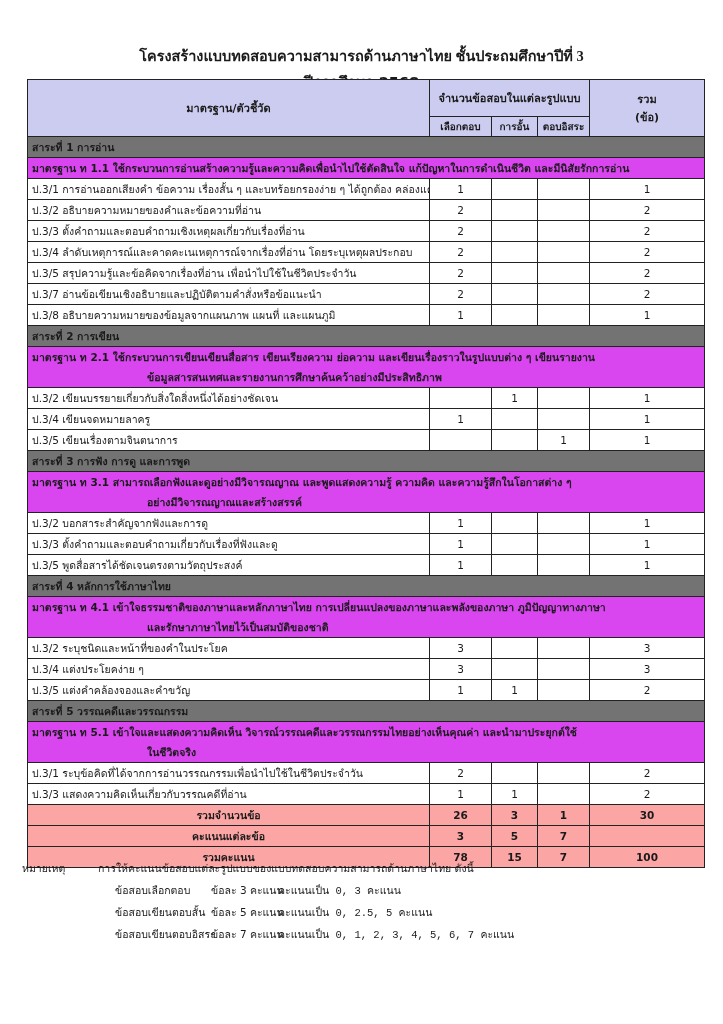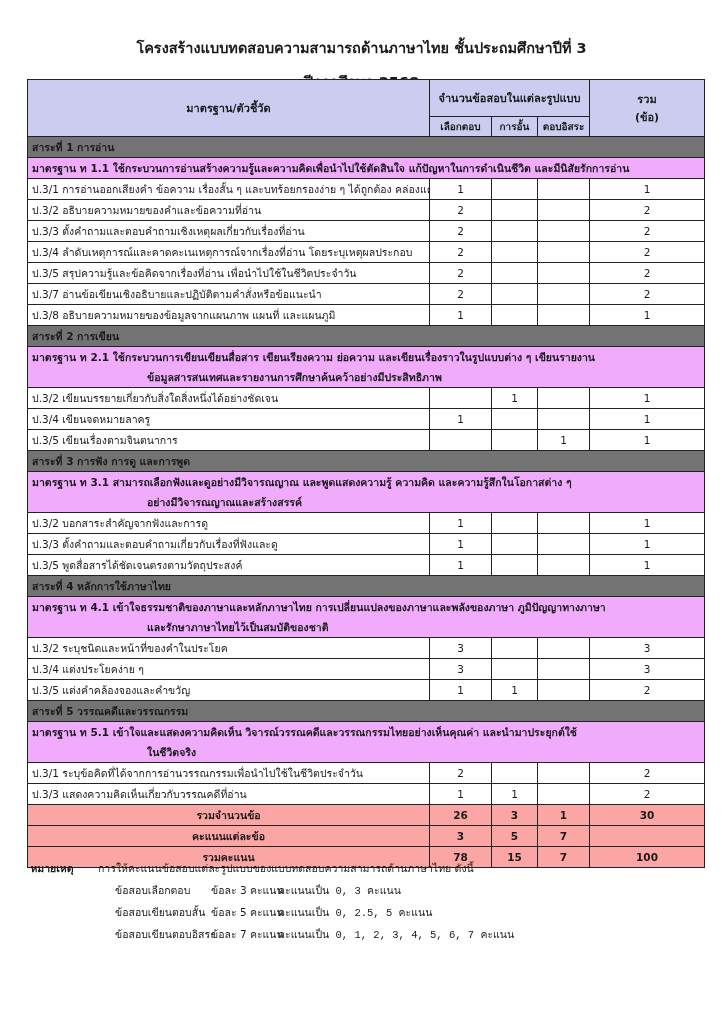--- a/index.html
+++ b/index.html
@@ -1,34 +1,34 @@
 <!DOCTYPE html>
 <html><head>
 <meta charset="utf-8">
 <style>
   html, body { margin: 0; padding: 0; background: #ffffff; }
   body { width: 723px; height: 1024px; position: relative; font-family: "DejaVu Sans", "Liberation Sans", sans-serif; color: #1a1a1a; overflow: hidden; }
   .title { position: absolute; left: 0; width: 723px; text-align: center; font-weight: bold; font-size: 14.5px; }
-  .title.l1 { top: 36px; }
+  .title.l1 { top: 44px; font-family: Liberation Serif, serif; }
   .title.l2 { top: 70px; }
   table.main { position: absolute; left: 27px; top: 79px; width: 677px; border-collapse: collapse; table-layout: fixed; font-size: 10.5px; }
   table.main td, table.main th { border: 1px solid #222; padding: 0 4px; overflow: hidden; white-space: nowrap; }
   th { background: #ccccf0; font-weight: bold; font-size: 11px; text-align: center; }
   .hdr-top { height: 37px; }
   .hdr-bot { height: 20px; }
   th.sub { font-size: 10px; padding: 0 2px; }
   tr.strand td { background: #737373; font-weight: bold; height: 20px; }
-  tr.standard td { background: #f0abfc; font-weight: bold; height: 20px; }
+  tr.standard td { background: #d946ef; font-weight: bold; height: 20px; }
   tr.standard.two td { height: 40px; line-height: 20px; white-space: normal; }
   .indent { display: block; padding-left: 115px; }
   tr.ind td { height: 20px; background: #fff; }
   tr.ind td.num { text-align: center; }
   tr.tot td { height: 20px; font-weight: bold; text-align: center; background: #fca5a5; }
   .note { position: absolute; left: 22px; top: 860px; font-size: 10.5px; }
-  .note .lbl { position: absolute; left: 0; top: 0; font-weight: bold; width: 60px; text-align: center; }
+  .note .lbl { position: absolute; left: 0; top: 0; font-weight: normal; width: 60px; }
   .note .line { position: absolute; white-space: nowrap; margin-left: 8px; }
   .note .c1 { position: absolute; left: 17px; text-align: right; }
   .note .c2 { position: absolute; left: 113px; }
   .note .c3 { position: absolute; left: 180px; font-family: Liberation Mono, monospace; }
 </style>
 </head>
 <body>
 
 <div class="title l1">โครงสร้างแบบทดสอบความสามารถด้านภาษาไทย ชั้นประถมศึกษาปีที่ 3</div>
 <div class="title l2">ปีการศึกษา 2568</div>

